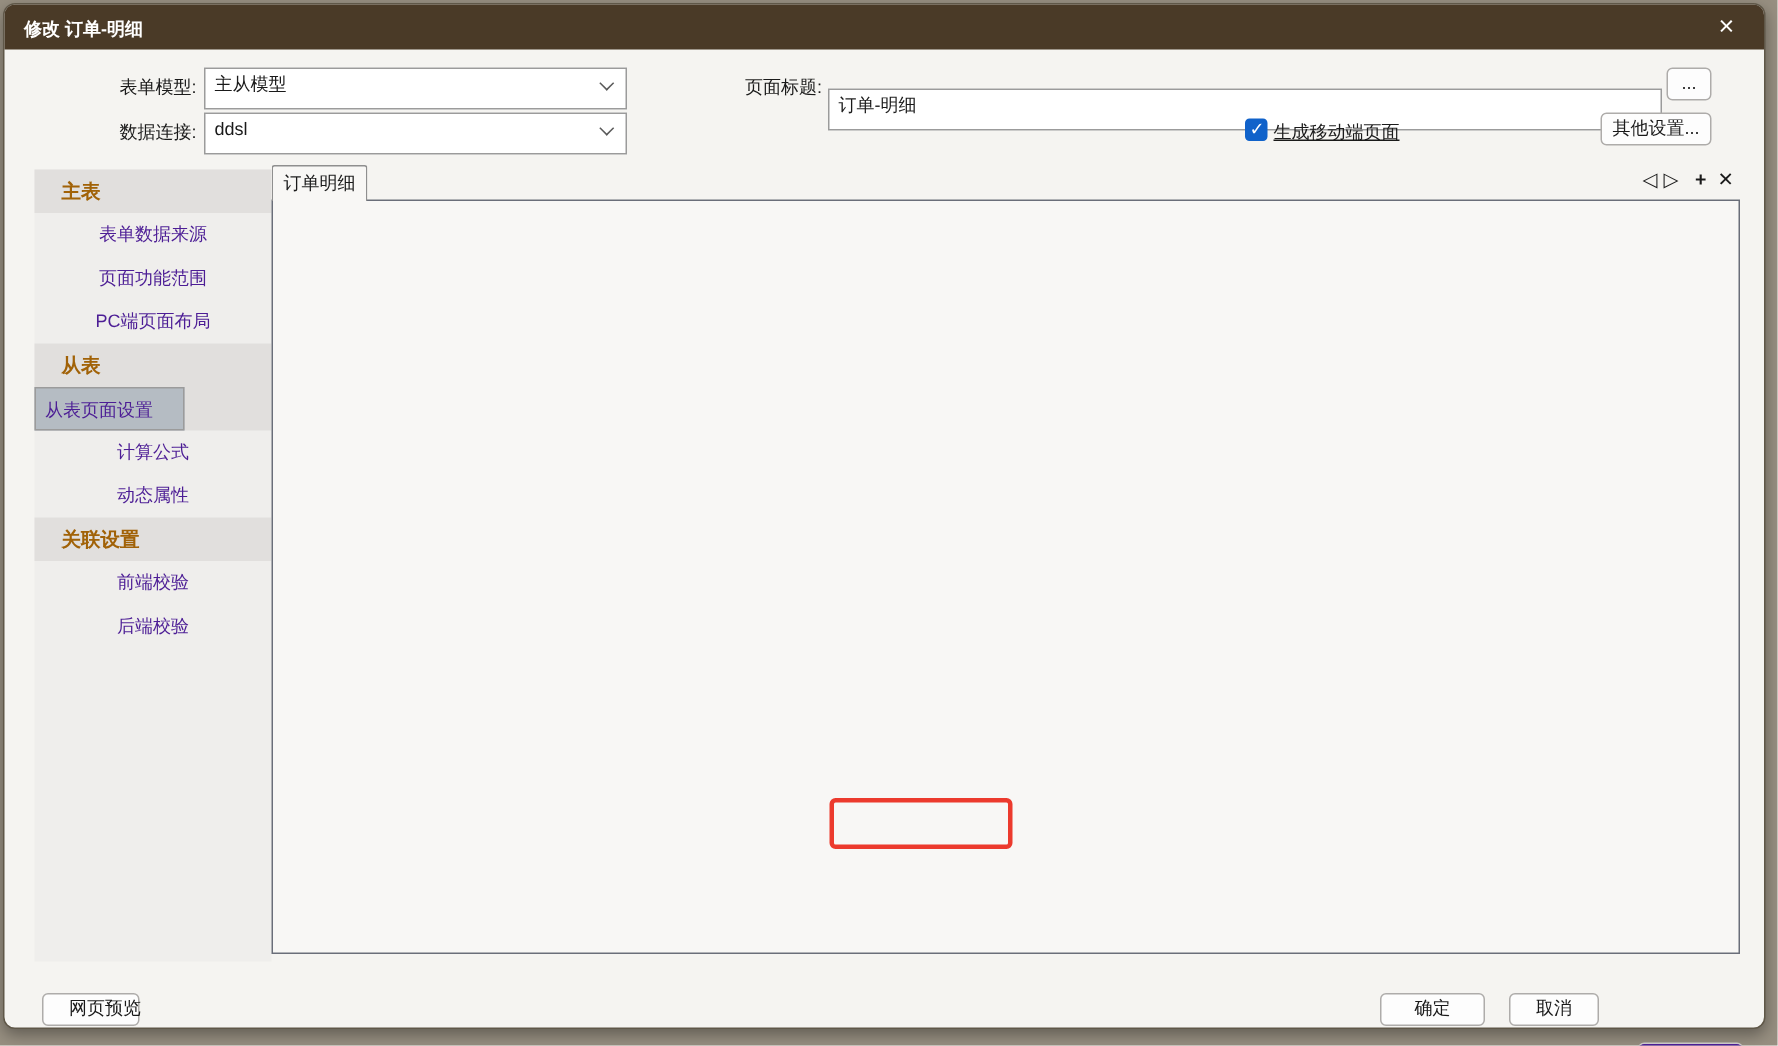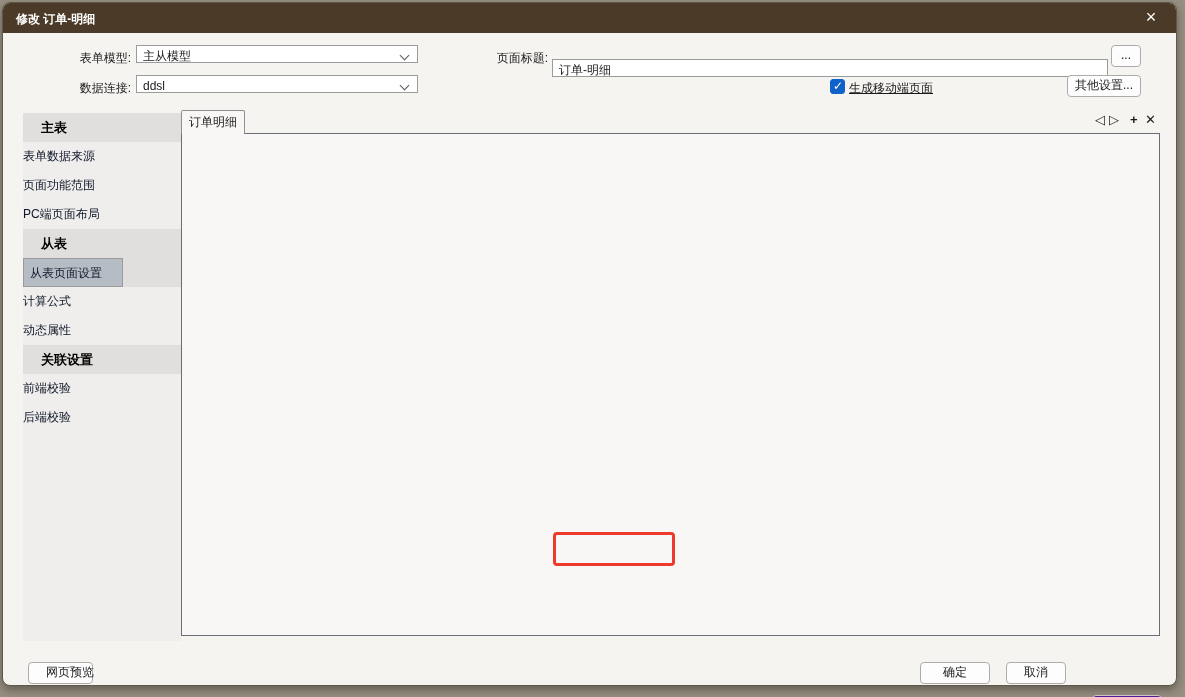--- a/index.html
+++ b/index.html
@@ -8,34 +8,34 @@
   #screen { position:relative; width:1185px; height:697px; overflow:hidden; }
   #win { position:absolute; left:2px; top:2px; width:1175px; height:684px; background:#f5f4f1;
          border:1px solid #5f5748; border-radius:8px; box-shadow:0 4px 10px rgba(0,0,0,.35); }
   #titlebar { position:absolute; left:0; top:0; width:100%; height:30px; background:#4a3a27;
               border-radius:7px 7px 0 0; }
   #titlebar .ttl { position:absolute; left:13px; top:8px; color:#fff; font-weight:bold; font-size:12px; }
   #titlebar .x { position:absolute; right:13px; top:3px; width:24px; height:24px; color:#fff;
                  font-size:18px; line-height:23px; text-align:center; cursor:default; }
   .lbl { position:absolute; height:16px; line-height:16px; white-space:nowrap; }
   .r { text-align:right; }
-  .inp, .sel { position:absolute; height:18px; background:#fff; border:1px solid #9b9b9b;
+  .inp, .sel { position:absolute; height:28px; background:#fff; border:1px solid #9b9b9b;
                line-height:20px; padding:0 6px; white-space:nowrap; overflow:hidden; }
   .sel { padding-right:20px; }
   .chev { position:absolute; right:9px; top:6px; width:7px; height:7px;
           border-right:1.5px solid #5a5a5a; border-bottom:1.5px solid #5a5a5a; transform:rotate(45deg); }
   .btn { position:absolute; height:22px; background:#fdfdfd; border:1px solid #aeacaa; border-radius:4px;
          text-align:center; line-height:19px; white-space:nowrap; color:#1a1a1a; }
   .btn.disabled { color:#a2a09e; background:#4c1d95; border-color:#c9c7c5;margin-top:33px; }
   .btn.focus-blue { border:1px solid #3273c5; }
   
   #sidebar { position:absolute; left:20px; top:110px; width:158px; height:528px; background:#efeeec; }
-  .sb-header { height:29px; line-height:29px; background:#e1dfdd; color:#000000; font-weight:bold;
+  .sb-header { height:29px; line-height:29px; background:#e1dfdd; color:#a16207; font-weight:bold;
                font-size:13px; padding-left:18px; }
-  .sb-item { height:29px; line-height:29px; color:#0f172a; }
+  .sb-item { height:29px; line-height:29px; text-align:center; color:#4c1d95; }
   .sb-item.sel { background:#b5bcc3; }
   
   #tab-active { position:absolute; left:178px; top:107px; width:64px; height:24px; background:#f8f7f5;
                 border:1px solid #8f8f8f; border-bottom:none; border-radius:2px 2px 0 0; text-align:center;
                 line-height:23px; z-index:3; }
   .tabctl { position:absolute; top:109px; color:#1a1a1a; font-size:13px; line-height:16px; z-index:3; }
   #panel { position:absolute; left:178px; top:130px; width:979px; height:503px; background:#f8f7f5;
            border:1px solid #6a6e79; z-index:1; }
   .grp { position:absolute; border:1px solid #d7d5d3; }
   .grp-legend { position:absolute; top:-8px; left:8px; background:#f8f7f5; padding:0 4px; line-height:15px; }

